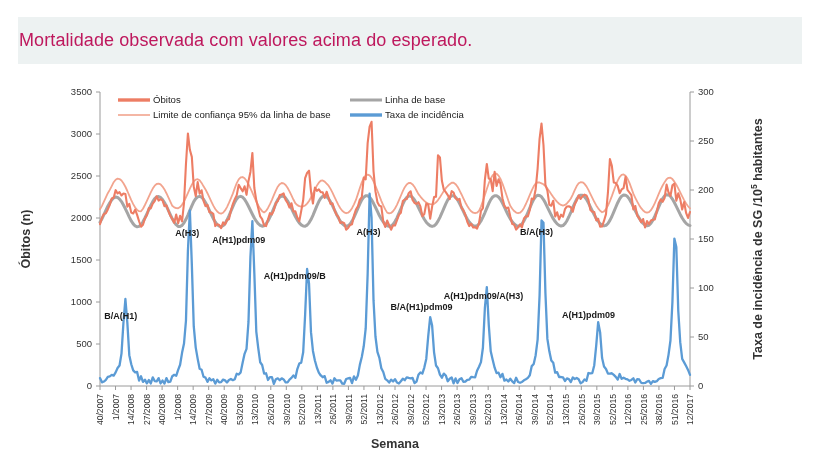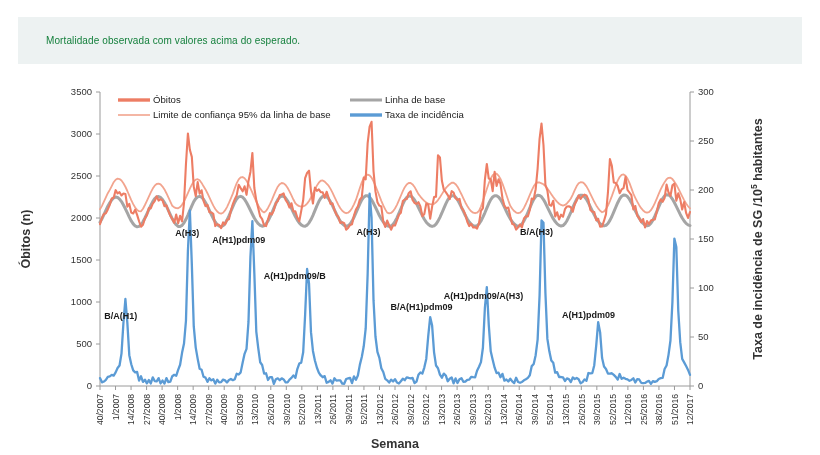--- a/index.html
+++ b/index.html
@@ -25,23 +25,23 @@
     position: absolute;
     left: 18px;
     top: 17px;
     width: 784px;
     height: 47px;
     background: #edf2f2;
     display: flex;
     align-items: center;
   }
   #header-text {
-    font-size: 10px;
-    color: #15803d;
-    padding-left: 28px;
+    font-size: 18px;
+    color: #be185d;
+    padding-left: 1px;
     letter-spacing: 0.1px;
     white-space: nowrap;
   }
   
   #chart-figure {
     position: absolute;
     left: 0;
     top: 70px;
     width: 820px;
     height: 385px;

